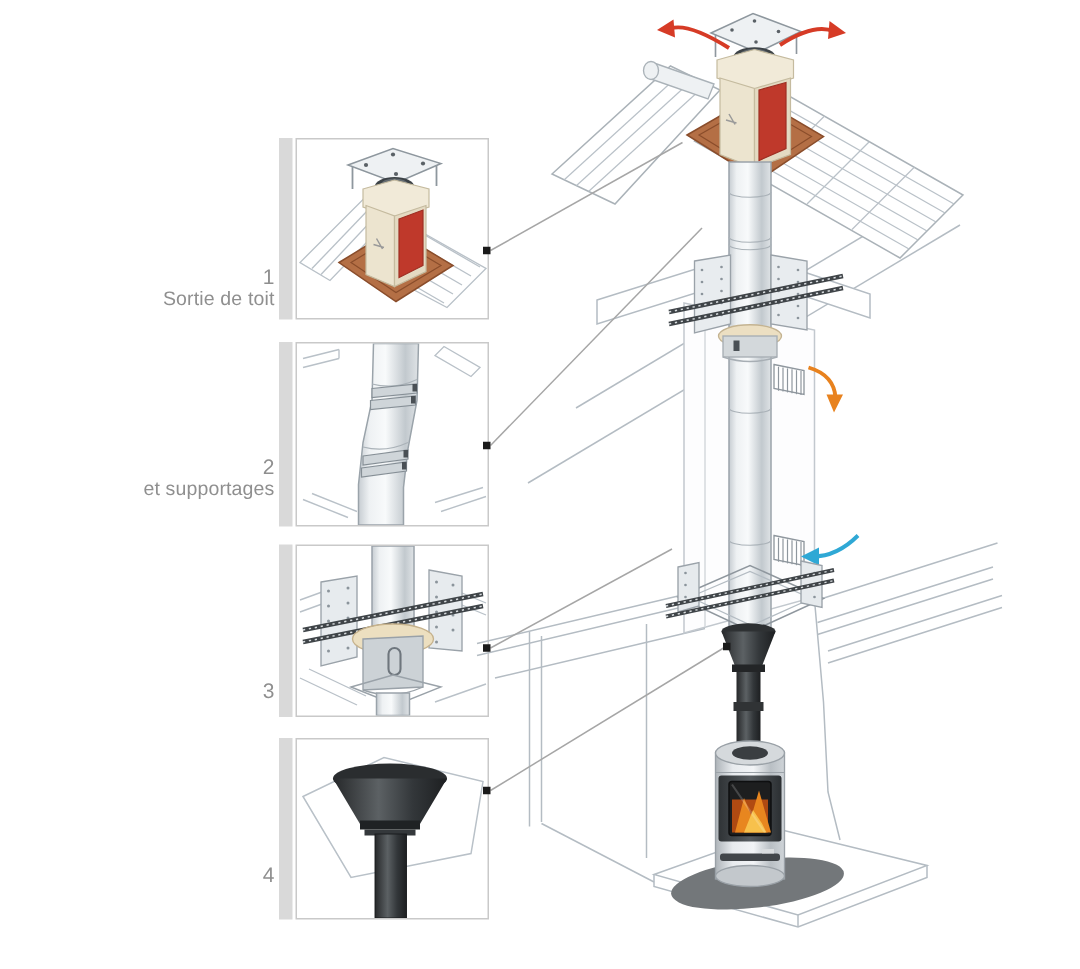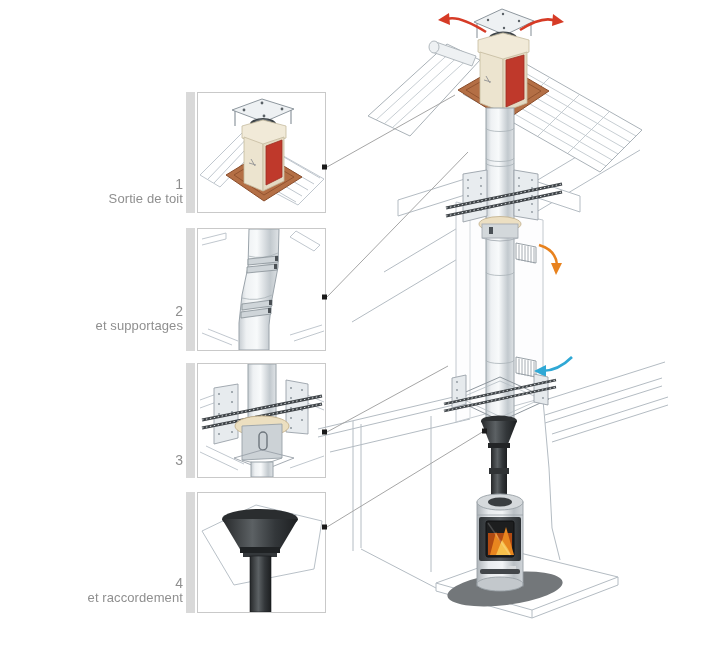--- a/index.html
+++ b/index.html
@@ -61,21 +61,20 @@
   <div class="step-label" style="top:303px">
     <div class="num">2</div>
     <div class="line">et supportages</div>
   </div>
   <div class="step-label" style="top:452px">
     <div class="num">3</div>
     <div class="line"></div>
   </div>
   <div class="step-label" style="top:575px">
     <div class="num">4</div>
-    <div class="line">et raccordement</div>
   </div>
 
   <div class="accent-bar" style="top:92px;height:121px"></div>
   <div class="accent-bar" style="top:228px;height:123px"></div>
   <div class="accent-bar" style="top:363px;height:115px"></div>
   <div class="accent-bar" style="top:492px;height:121px"></div>
 
   <div class="detail-box" style="top:92px;height:121px">
     <svg width="127" height="119" viewBox="0 0 127 119">
       <g stroke="#b9c1c8" stroke-width="0.9" fill="none">

